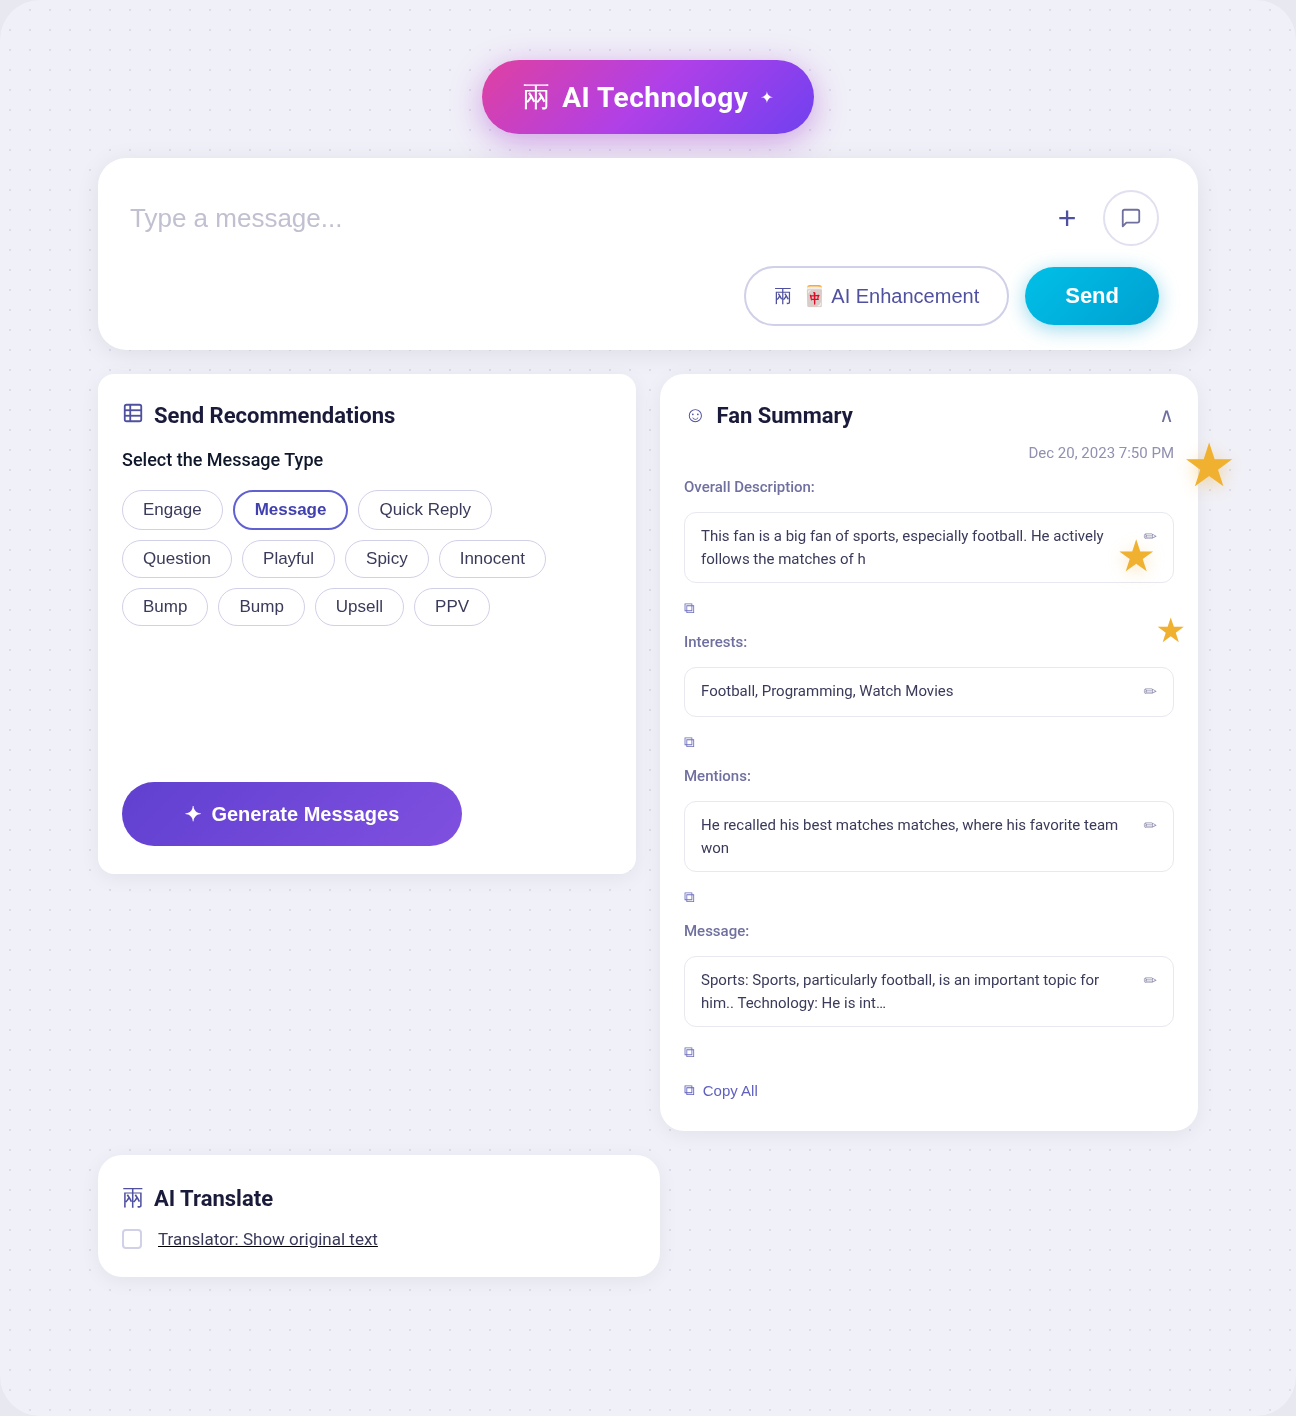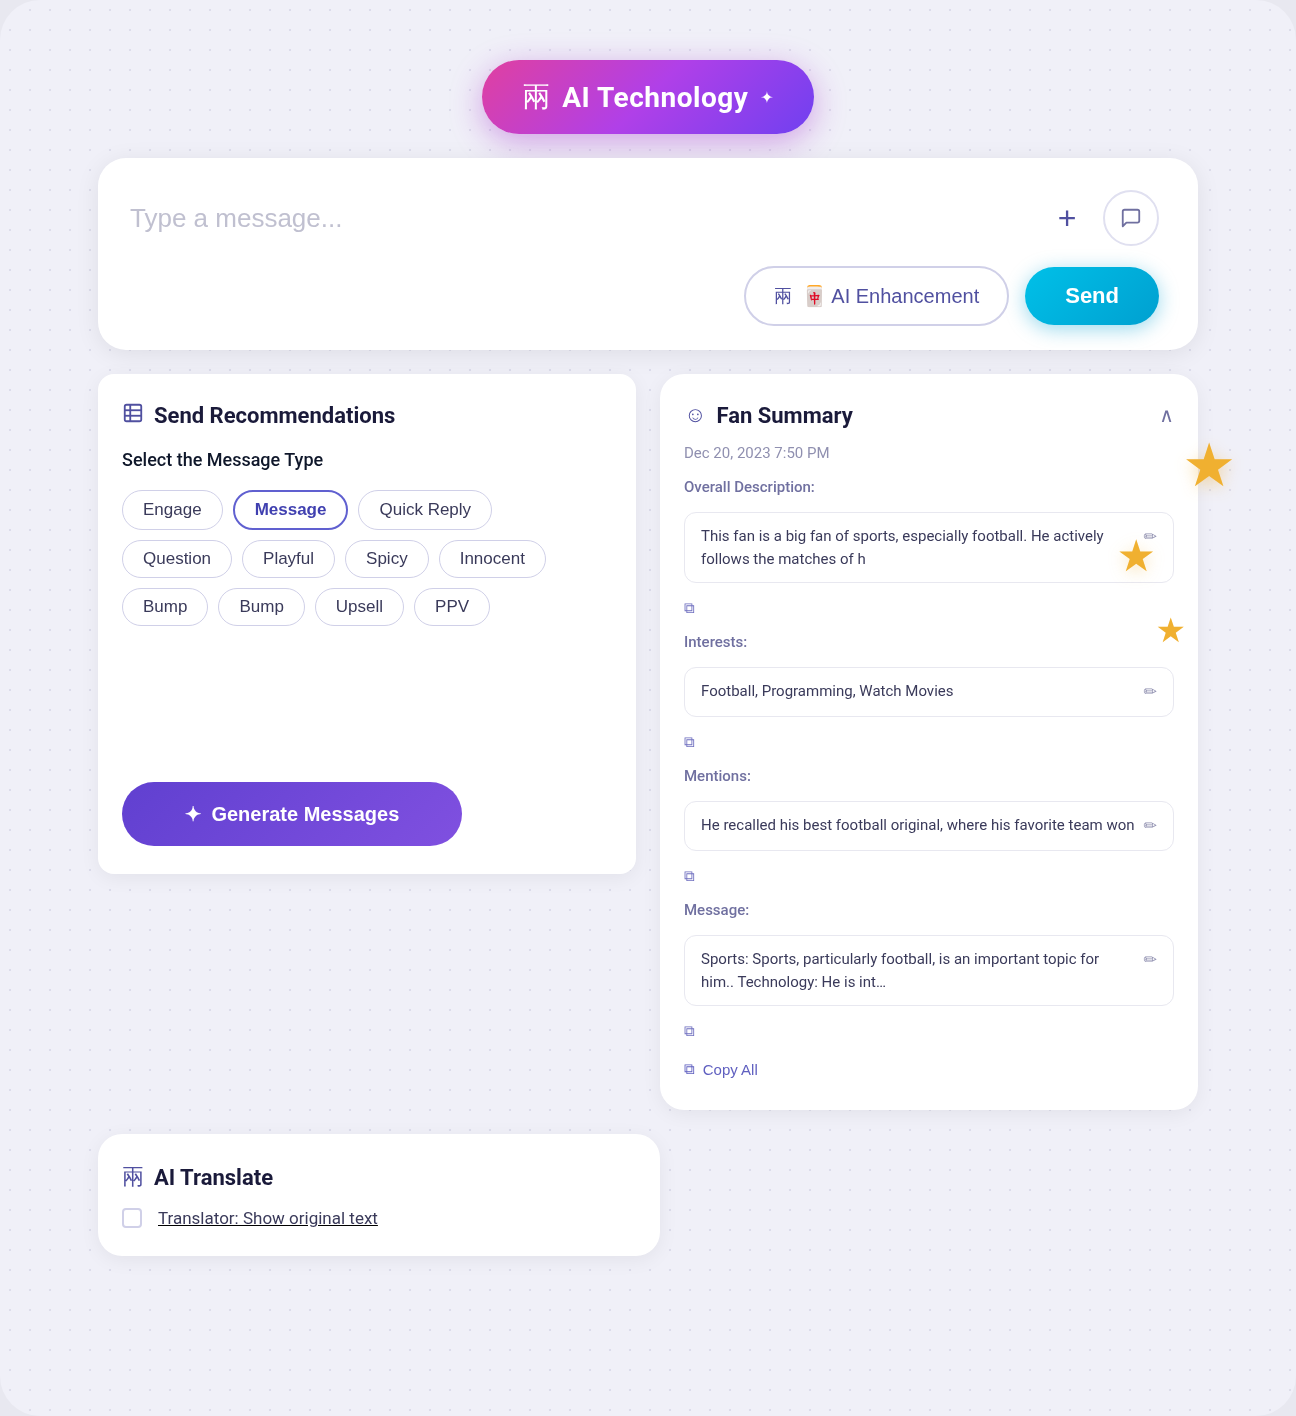--- a/index.html
+++ b/index.html
@@ -286,20 +286,21 @@
       background: none;
       border: none;
       cursor: pointer;
       font-size: 20px;
       color: #7070a0;
     }
 
     .timestamp {
       font-size: 15px;
       color: #9090b0;
+      text-align: right;
     }
 
     .field-label {
       font-size: 15px;
       color: #7070a0;
       font-weight: 500;
     }
 
     .field-box {
       border: 1.5px solid #e8e8f0;
@@ -527,21 +528,21 @@
         <div class="field-box">
           <span class="field-box-text">Football, Programming, Watch Movies</span>
           <span class="edit-icon">✏</span>
         </div>
         <span class="copy-icon-small">⧉</span>
       </div>
 
       <div class="field-group">
         <span class="field-label">Mentions:</span>
         <div class="field-box">
-          <span class="field-box-text">He recalled his best football original, where his favorite team won</span>
+          <span class="field-box-text">He recalled his best matches matches, where his favorite team won</span>
           <span class="edit-icon">✏</span>
         </div>
         <span class="copy-icon-small">⧉</span>
       </div>
 
       <div class="field-group">
         <span class="field-label">Message:</span>
         <div class="field-box">
           <span class="field-box-text">Sports: Sports, particularly football, is an important topic for him.. Technology: He is int…</span>
           <span class="edit-icon">✏</span>

